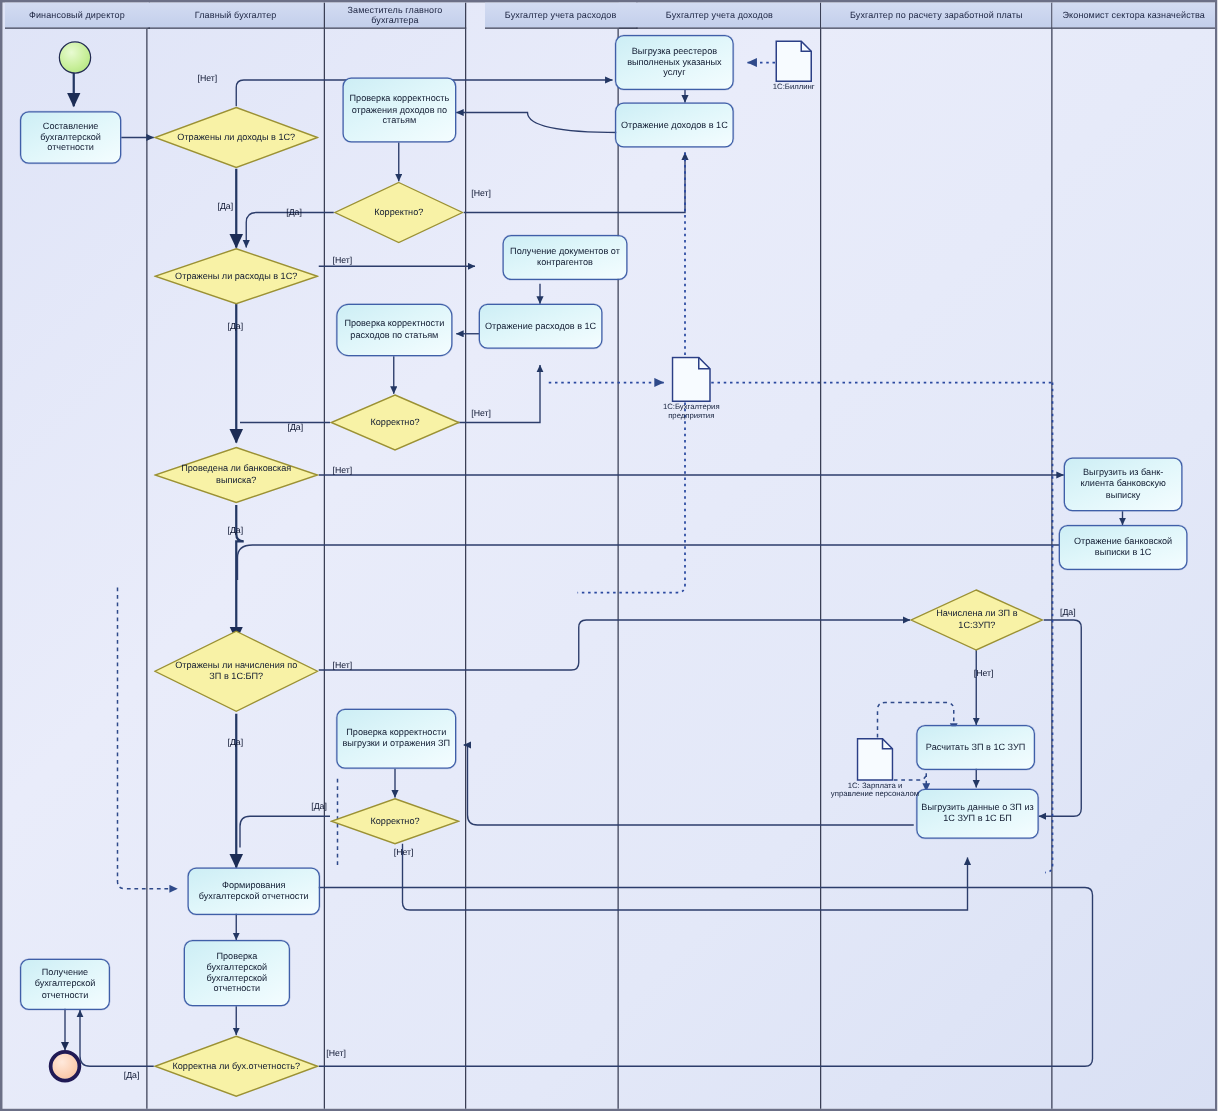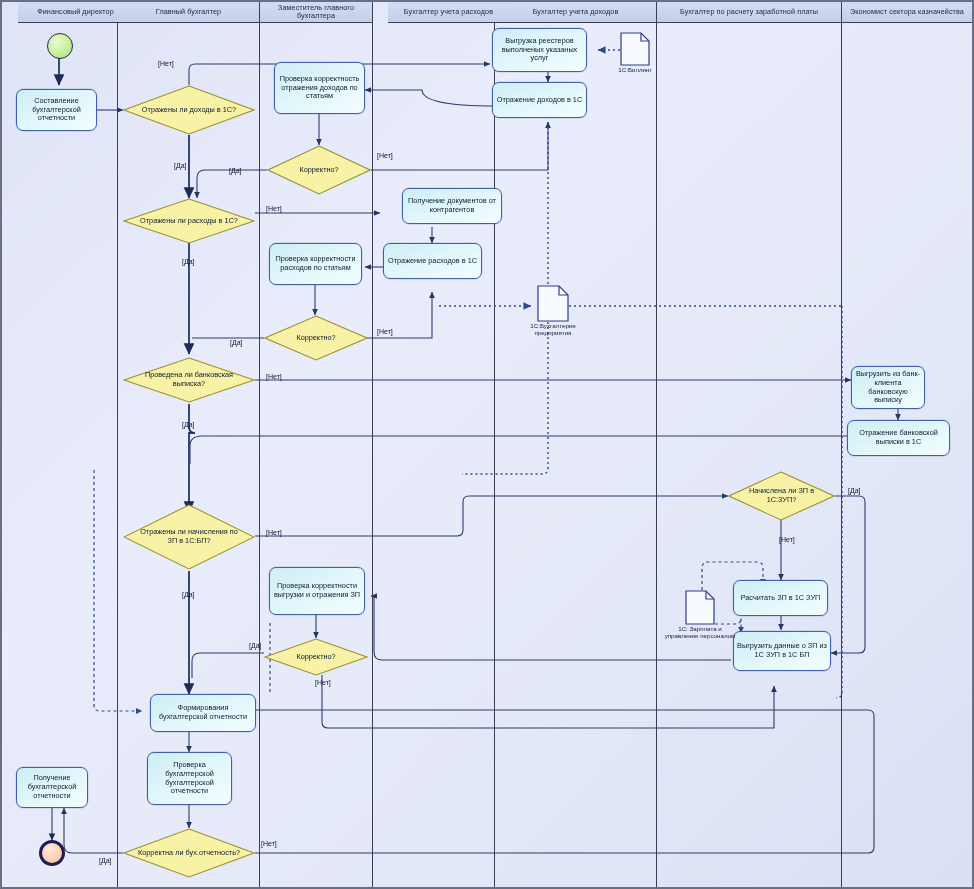--- a/index.html
+++ b/index.html
@@ -122,21 +122,21 @@
     border: 3.2px solid #201a55;
     background: radial-gradient(circle at 38% 33%, #ffe9dc 0%, #fbcfb2 60%, #f3bd99 100%);
     box-sizing: border-box;
   }
 </style>
 </head>
 <body>
 
 <div id="canvas">
 
-  <div class="lane-header" style="left:16px;width:116px;">
+  <div class="lane-header" style="left:2px;width:116px;">
       <span>Финансовый директор</span>
     </div>
   <div class="lane-header" style="left:116px;width:142px;">
       <span>Главный бухгалтер</span>
     </div>
   <div class="lane-header" style="left:258px;width:113px;">
       <span>Заместитель главного бухгалтера</span>
     </div>
   <div class="lane-header" style="left:386px;width:122px;">
       <span>Бухгалтер учета расходов</span>
@@ -294,21 +294,21 @@
     <span>Проверка корректность отражения доходов по статьям</span>
   </div>
 
   <div class="decision-wrap" style="left:265px;top:143px;width:104px;height:50px;">
     <svg width="104" height="50">
         <polygon points="52,1 103,25 52,49 1,25" fill="#f8f2a6" stroke="#9b9134" stroke-width="1.1"></polygon>
       </svg>
     <div class="decision-label">Корректно?</div>
   </div>
 
-  <div class="node process" style="left:267px;top:241px;width:93px;height:42px;">
+  <div class="node process" style="left:267px;top:241px;width:93px;height:42px;border-radius:10px;">
     <span>Проверка корректности расходов по статьям</span>
   </div>
 
   <div class="decision-wrap" style="left:262px;top:313px;width:104px;height:46px;">
     <svg width="104" height="46">
         <polygon points="52,1 103,23 52,45 1,23" fill="#f8f2a6" stroke="#9b9134" stroke-width="1.1"></polygon>
       </svg>
     <div class="decision-label">Корректно?</div>
   </div>
 
@@ -347,21 +347,21 @@
   </div>
 
   <div class="node process" style="left:731px;top:578px;width:95px;height:28px;">
     <span>Расчитать ЗП в 1С ЗУП</span>
   </div>
 
   <div class="node process" style="left:731px;top:629px;width:98px;height:40px;">
     <span>Выгрузить данные о ЗП из 1С ЗУП в 1С БП</span>
   </div>
 
-  <div class="node process" style="left:849px;top:364px;width:74px;height:43px;">
+  <div class="node process" style="left:849px;top:364px;width:95px;height:43px;">
     <span>Выгрузить из банк-клиента банковскую выписку</span>
   </div>
 
   <div class="node process" style="left:845px;top:418px;width:103px;height:30px;">
     <span>Отражение банковской выписки в 1С</span>
   </div>
 
   <div class="node process" style="left:148px;top:692px;width:106px;height:38px;">
     <span>Формирования бухгалтерской отчетности</span>
   </div>

